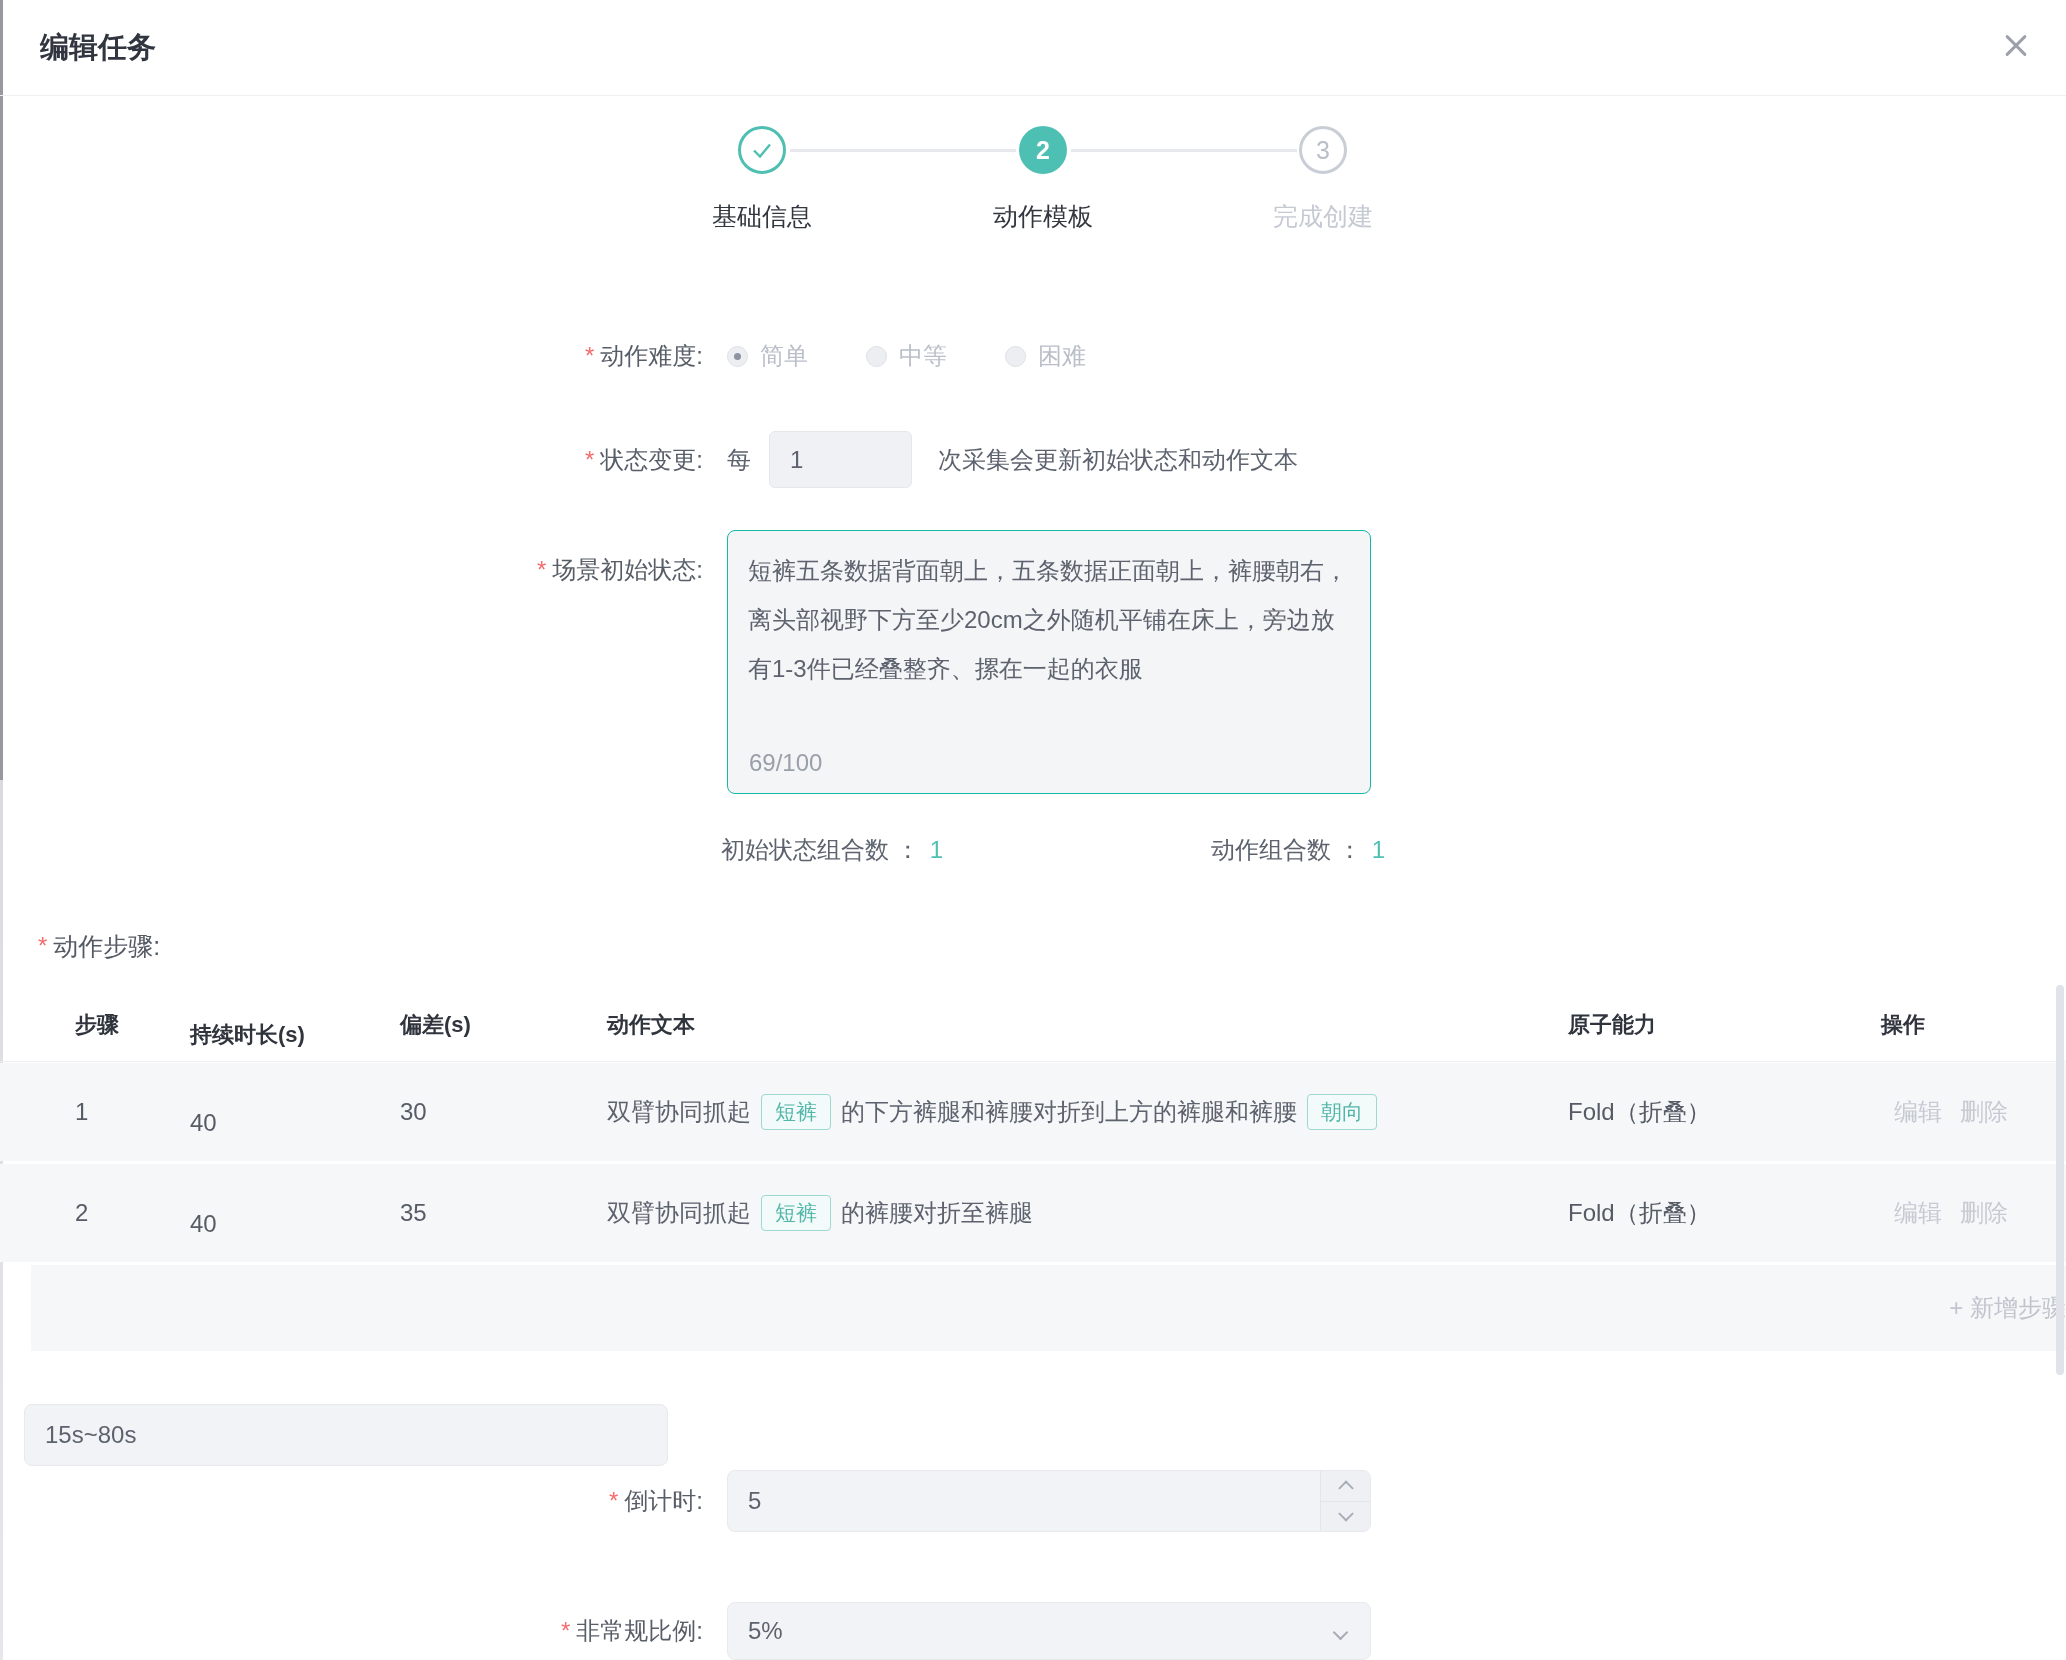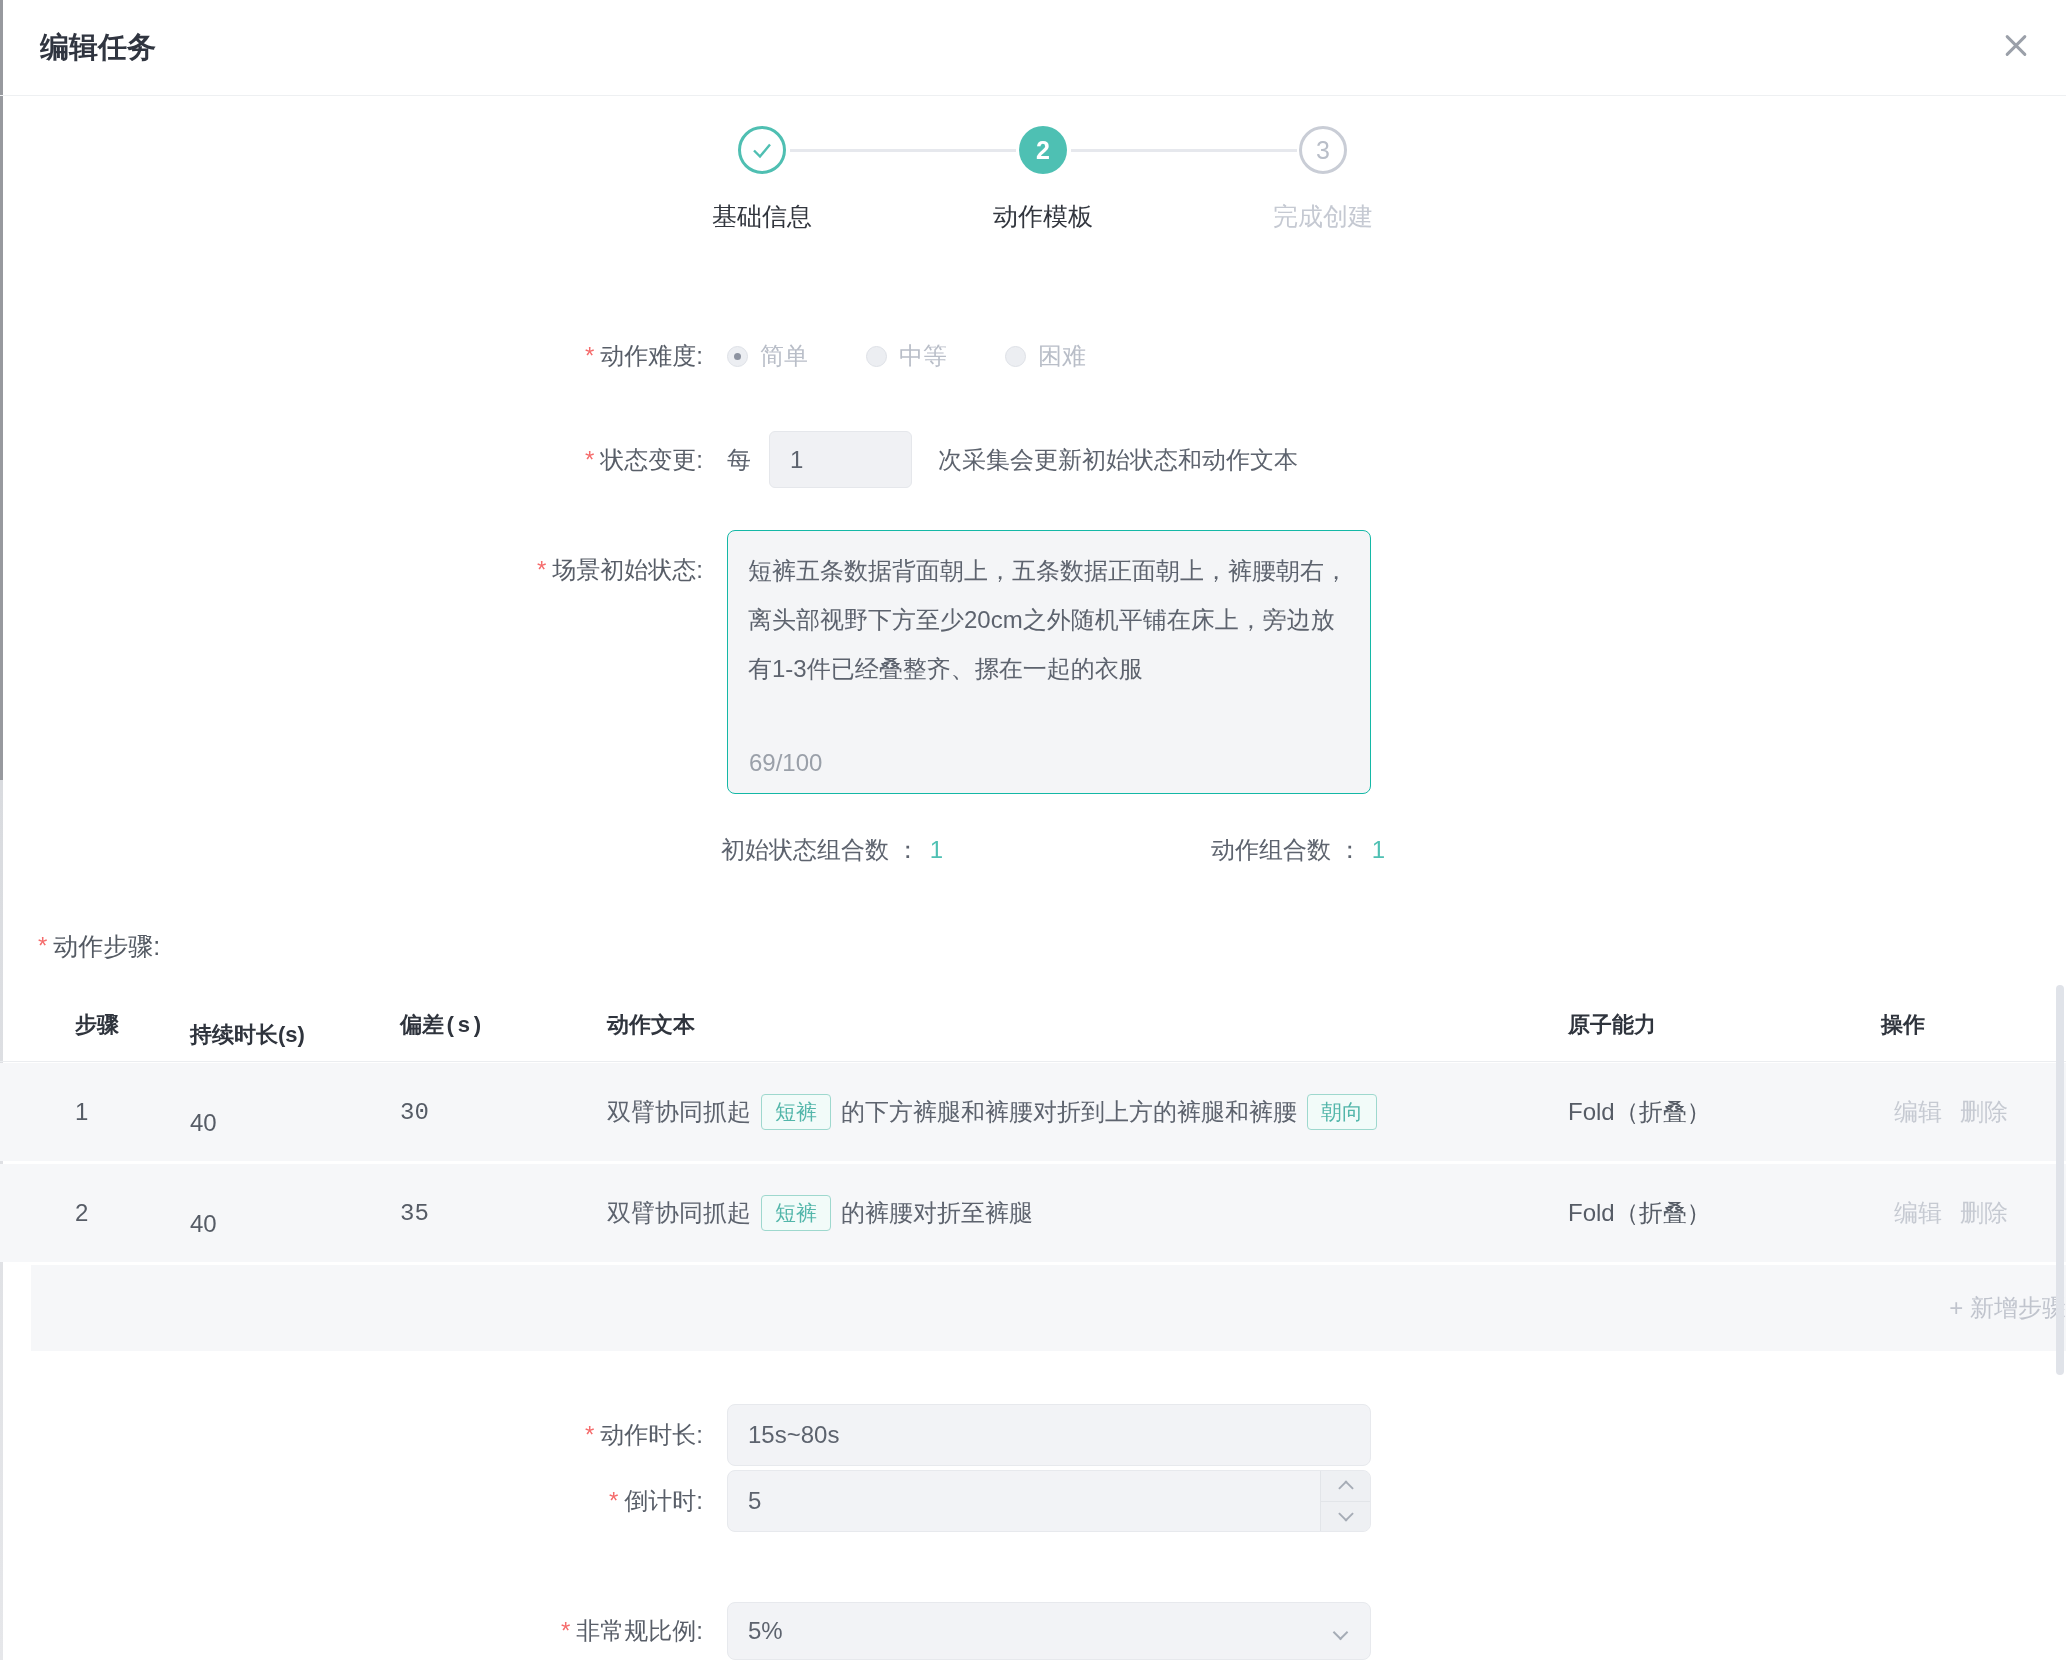--- a/index.html
+++ b/index.html
@@ -64,21 +64,21 @@
   .combo-value{color:#4fc0b3;margin-left:10px;}
   .combo-label.second{margin-left:268px;}
 
   .steps-label{position:absolute;top:928px;left:38px;height:36px;display:flex;align-items:center;
     font-size:25px;color:#545a63;}
 
   
   .thead{position:absolute;top:988px;left:0;right:0;height:74px;display:flex;align-items:center;
     padding-left:75px;border-bottom:1px solid #ebedf0;box-sizing:border-box;}
   .th{font-size:22px;font-weight:bold;color:#2f343d;}
-  .c1{width:115px;flex:none;} .c2{width:210px;flex:none;margin-top:21px;} .c3{width:207px;flex:none;font-family:Liberation Mono, monospace;}
+  .c1{width:115px;flex:none;} .c2{width:210px;flex:none;margin-top:21px;} .c3{width:207px;flex:none;}
   .c4{width:961px;flex:none;display:flex;align-items:center;flex-wrap:wrap;}
   .c5{width:313px;flex:none;} .c6{flex:1;display:flex;gap:18px;padding-left:13px;box-sizing:border-box;}
   .thead .c4,.thead .c6{display:block;padding-left:0;}
   .tbody{position:absolute;top:1063px;left:0;right:0;}
   .trow{height:98px;background:#f6f7f9;display:flex;align-items:center;padding-left:75px;
     margin-bottom:3px;font-size:24px;color:#565c66;}
   .cell-text{color:#5d636e;}
   .tag{display:inline-block;border:1px solid #9ed8ce;background:#f2fbf9;color:#53b6aa;
     font-size:21px;line-height:1.25;padding:4px 13px;border-radius:4px;margin:0 10px;}
   .link{color:#c6cad2;cursor:pointer;}
@@ -229,23 +229,20 @@
           <span class="link">编辑</span>
           <span class="link">删除</span>
         </span>
       </div>
       <div class="add-row">
         <span class="add-btn">+ 新增步骤</span>
       </div>
     </div>
 
   <div class="frow row-duration">
-    <div class="flabel">
-      <span class="req">*</span><span>动作时长:</span>
-    </div>
     <div class="fcontrol">
       <input class="ghost-input" value="15s~80s" style="">
     </div>
   </div>
 
   <div class="frow row-countdown">
     <div class="flabel">
       <span class="req">*</span><span>倒计时:</span>
     </div>
     <div class="fcontrol">

